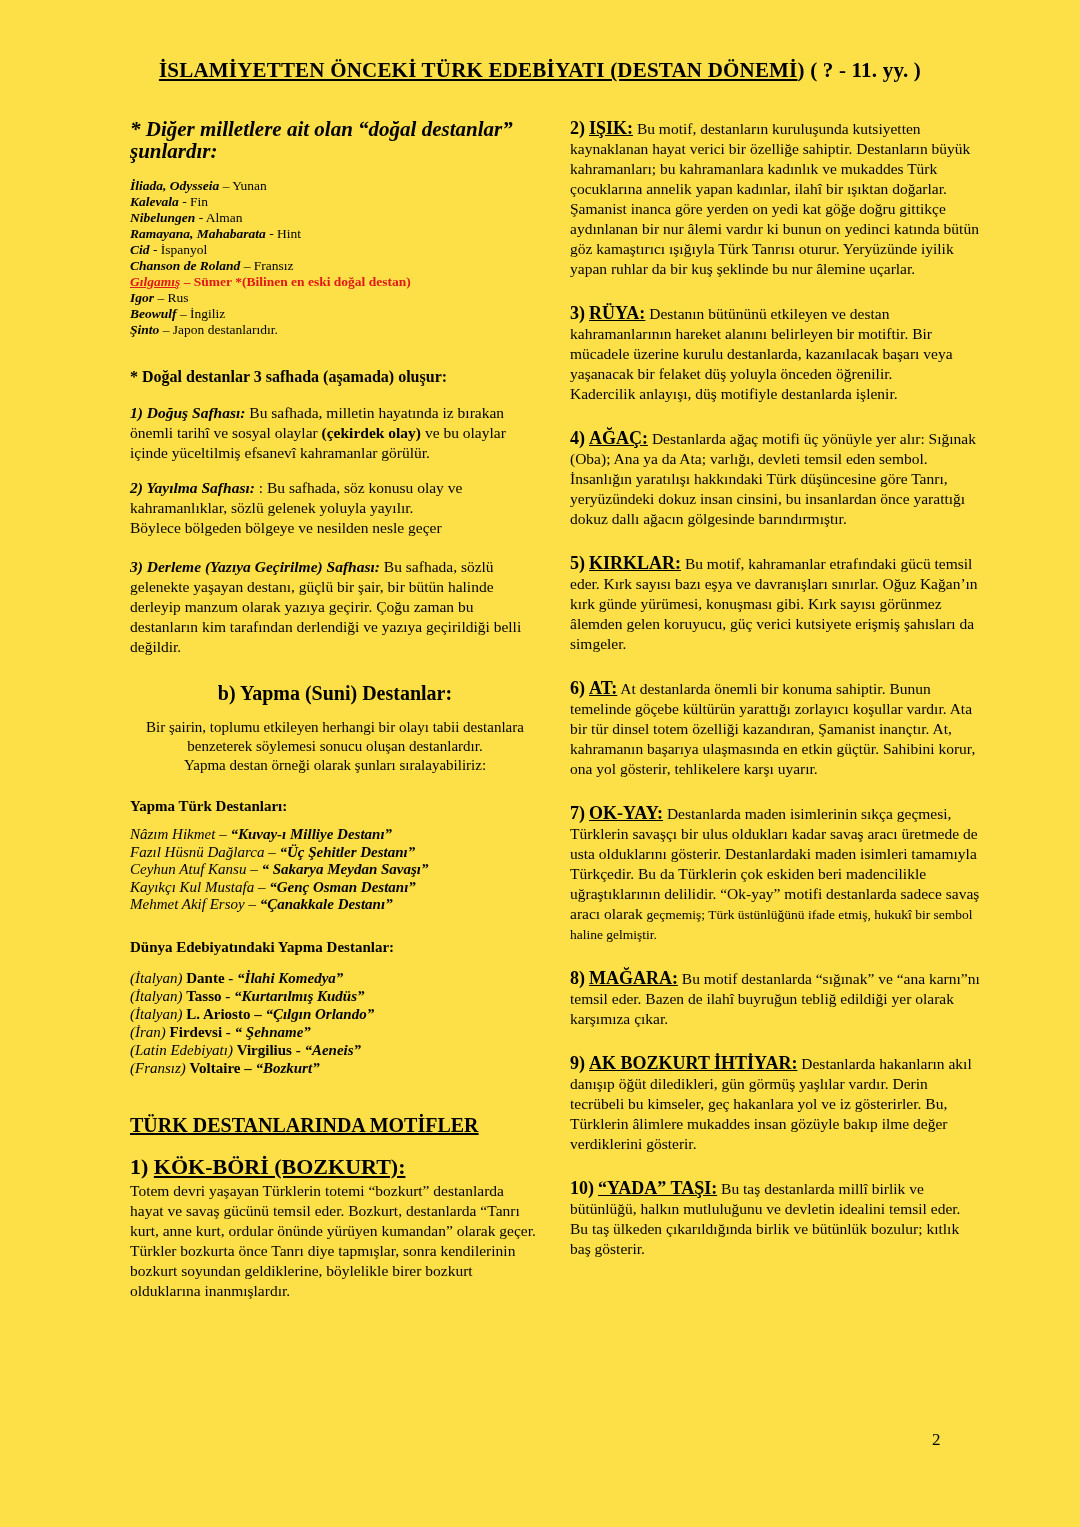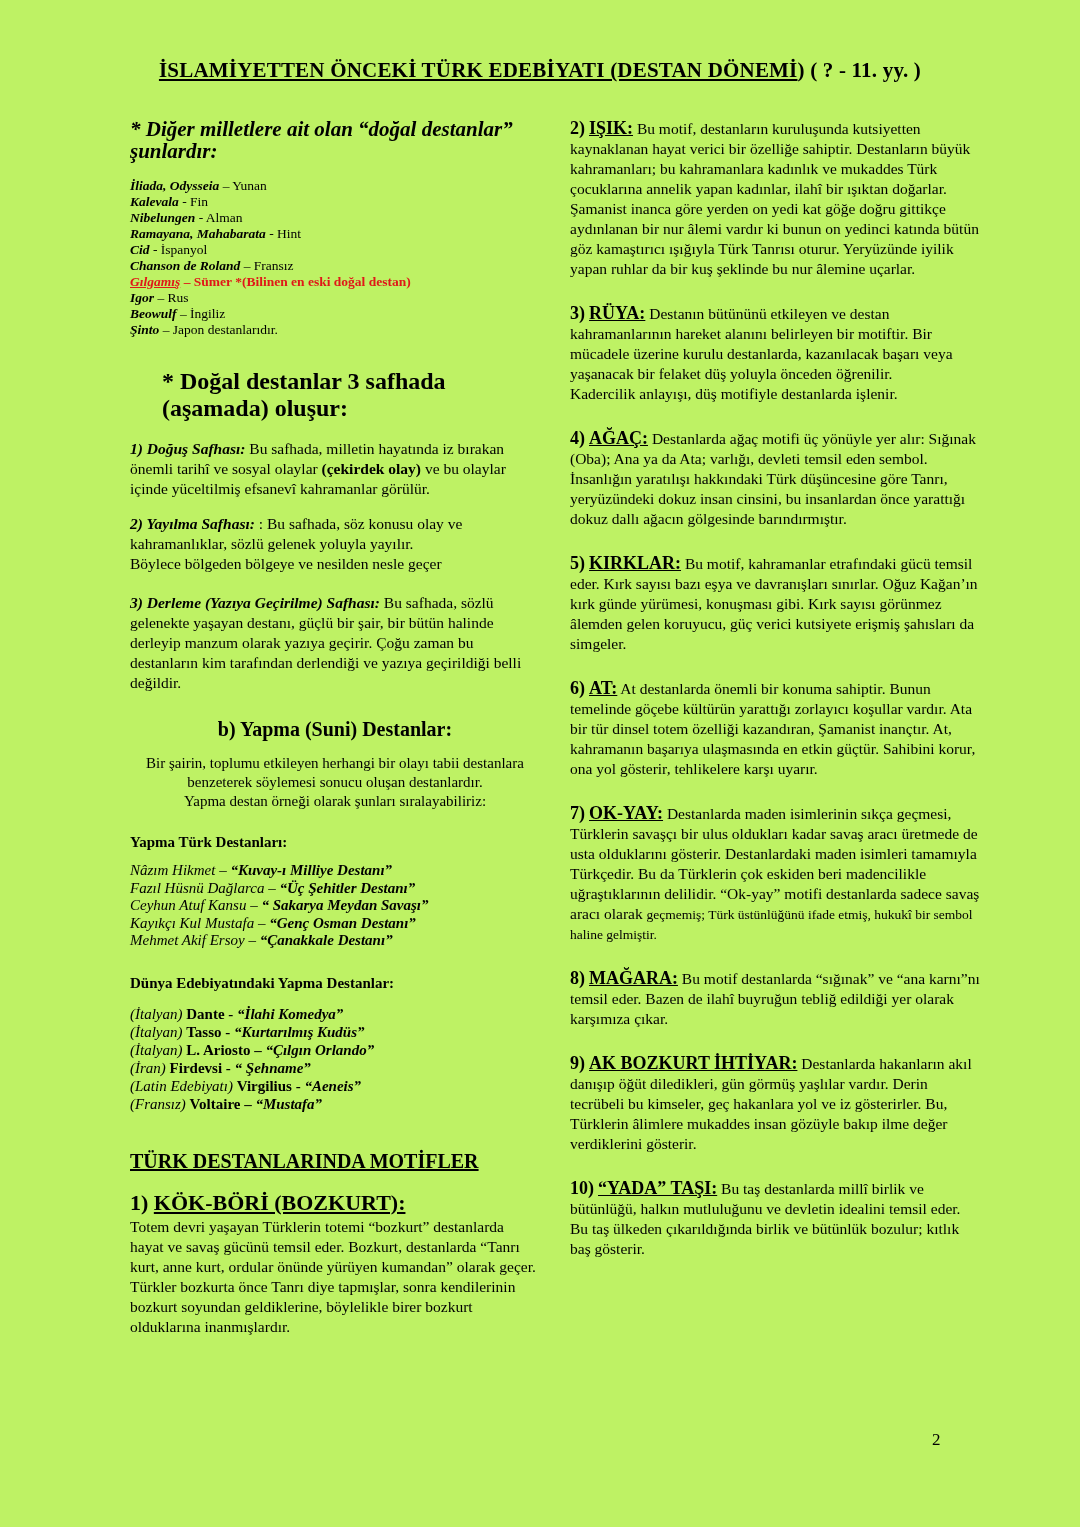--- a/index.html
+++ b/index.html
@@ -1,39 +1,39 @@
 <!DOCTYPE html>
 <html style="--accent-red: #e01818;"><head>
 <meta charset="utf-8">
 <style>
   * { margin:0; padding:0; box-sizing:border-box; }
   html,body { background:#ffffff; }
   body { width:1080px; height:1527px; font-family:"Liberation Serif", serif; color:#000; }
-  .page { position:relative; width:1080px; height:1527px; background:#bef264; overflow:hidden; }
+  .page { position:relative; width:1080px; height:1527px; background:#fde047; overflow:hidden; }
 
   .title { position:absolute; top:58px; left:0; width:100%; text-align:center;
            font-size:21px; font-weight:bold; letter-spacing:0.2px; }
   .title .u { text-decoration:underline; }
 
   .columns { position:absolute; top:106px; left:130px; width:850px; display:flex; gap:30px; }
   .col { width:410px; }
 
   .b  { font-weight:bold; }
   .u  { text-decoration:underline; }
   .pre { white-space:pre-line; }
   .red { color:var(--accent-red,#e00000); }
 
   
   .h-natural { margin-top:12px; font-size:21px; font-weight:bold; font-style:italic; line-height:22px; }
   .ul-natural { margin-top:16px; list-style:none; font-size:13.5px; line-height:16px; }
   .ul-natural .name { font-weight:bold; font-style:italic; }
   .ul-natural .nation { font-weight:normal; }
   .ul-natural li.red .nation { font-weight:bold; }
 
-  .h-phases { margin-top:30px; font-size:24px; font-weight:bold;margin-left:32px; }
+  .h-phases { margin-top:30px; font-size:16px; font-weight:bold; }
   .phase { font-size:15.5px; line-height:20px; }
   .phase.p1 { margin-top:17px; }
   .phase.p2 { margin-top:15px; }
   .phase.p3 { margin-top:19px; }
   .phase .lead { font-weight:bold; font-style:italic; }
 
   .h-yapma { margin-top:25px; text-align:center; font-size:20px; font-weight:bold; }
   .yapma-intro { margin-top:13px; text-align:center; font-size:15px; line-height:19px; }
 
   .h-turkish { margin-top:23px; font-size:15px; font-weight:bold; }
@@ -111,21 +111,21 @@
       </ul>
 
       <div class="h-world">Dünya Edebiyatındaki Yapma Destanlar:</div>
 
       <ul class="ul-world">
         <li><span class="nation">(İtalyan) </span><span class="author">Dante - </span><span class="work">“İlahi Komedya”</span></li>
         <li><span class="nation">(İtalyan) </span><span class="author">Tasso - </span><span class="work">“Kurtarılmış Kudüs”</span></li>
         <li><span class="nation">(İtalyan) </span><span class="author">L. Ariosto – </span><span class="work">“Çılgın Orlando”</span></li>
         <li><span class="nation">(İran) </span><span class="author">Firdevsi - </span><span class="work">“ Şehname”</span></li>
         <li><span class="nation">(Latin Edebiyatı) </span><span class="author">Virgilius - </span><span class="work">“Aeneis”</span></li>
-        <li><span class="nation">(Fransız) </span><span class="author">Voltaire – </span><span class="work">“Mustafa”</span></li>
+        <li><span class="nation">(Fransız) </span><span class="author">Voltaire – </span><span class="work">“Bozkurt”</span></li>
       </ul>
 
       <div class="h-motifs">TÜRK DESTANLARINDA MOTİFLER</div>
 
       <div>
         <p class="motif1-lead"><span>1)</span> <span class="u">KÖK-BÖRİ (BOZKURT):</span></p>
         <p class="motif1-body">Totem devri yaşayan Türklerin totemi “bozkurt” destanlarda hayat ve savaş gücünü temsil eder. Bozkurt, destanlarda “Tanrı kurt, anne kurt, ordular önünde yürüyen kumandan” olarak geçer. Türkler bozkurta önce Tanrı diye tapmışlar, sonra kendilerinin bozkurt soyundan geldiklerine, böylelikle birer bozkurt olduklarına inanmışlardır.</p>
       </div>
 
     </div>

